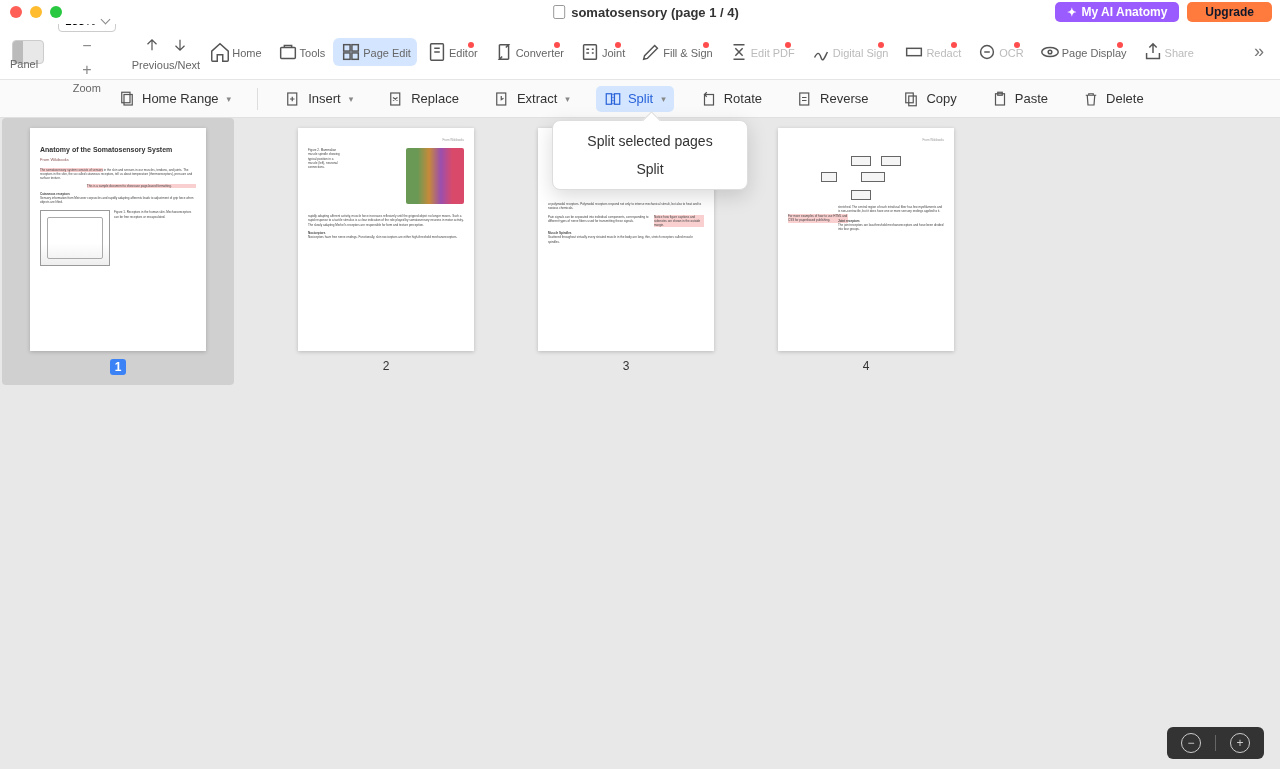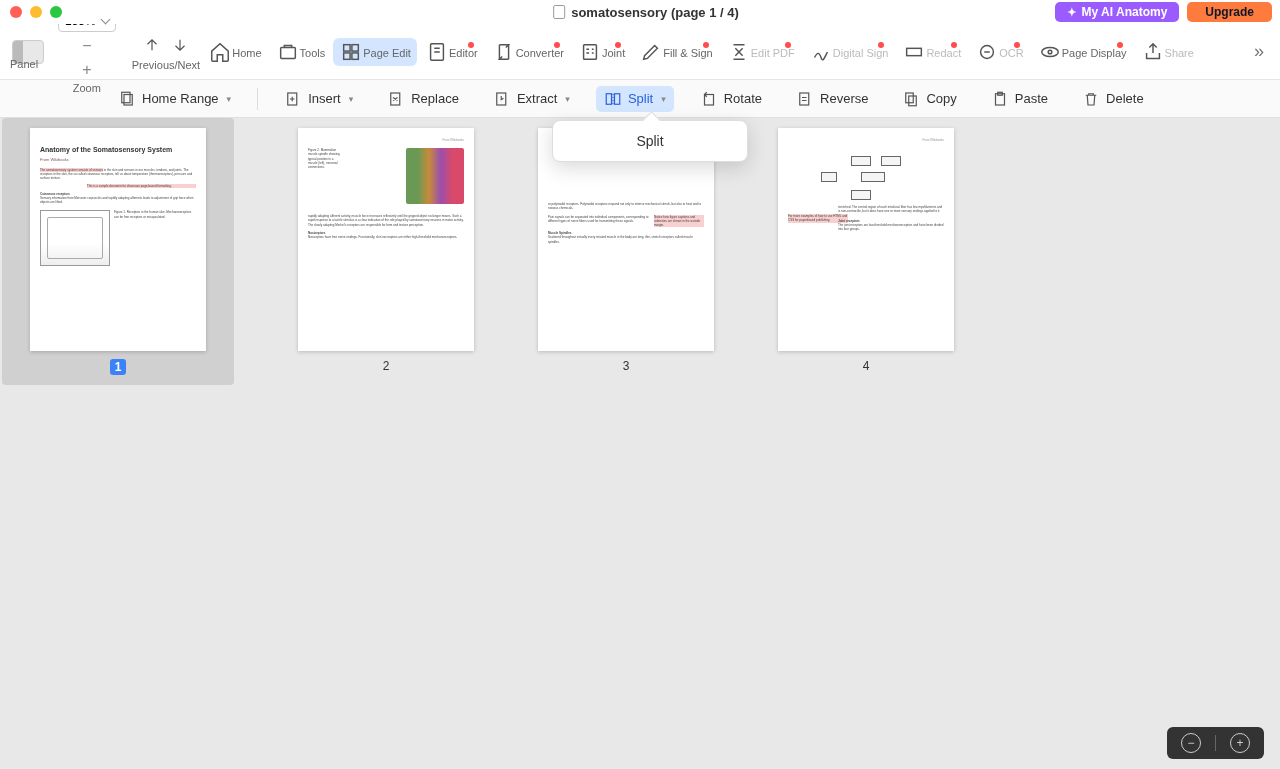--- a/index.html
+++ b/index.html
@@ -357,20 +357,21 @@
     <span class="sec-icon">
         <svg width="18" height="18" viewBox="0 0 24 24">
           <path d="M5 7h14M9 7V5h6v2M7 7l1 13h8l1-13"></path>
         </svg>
       </span>
     <span>Delete</span>
   </div>
 </div>
 
 <div class="dropdown">
+  <div class="dropdown-item">Split selected pages</div>
   <div class="dropdown-item">Split</div>
 </div>
 
 <div class="thumb-area">
   <div class="thumb-wrap selected">
     <div class="thumb-page">
       <div class="p1-title">Anatomy of the Somatosensory System</div>
       <div class="p1-sub">From Wikibooks</div>
       <div class="tiny-text"><span class="hl-pink">The somatosensory system consists of sensors</span> in the skin and sensors in our muscles, tendons, and joints. The receptors in the skin, the so called cutaneous receptors, tell us about temperature (thermoreceptors), pressure and surface texture.</div>
       <div class="tiny-text hl-pink" style="margin:3px 0;width:70%;margin-left:30%">This is a sample document to showcase page-based formatting.</div>

